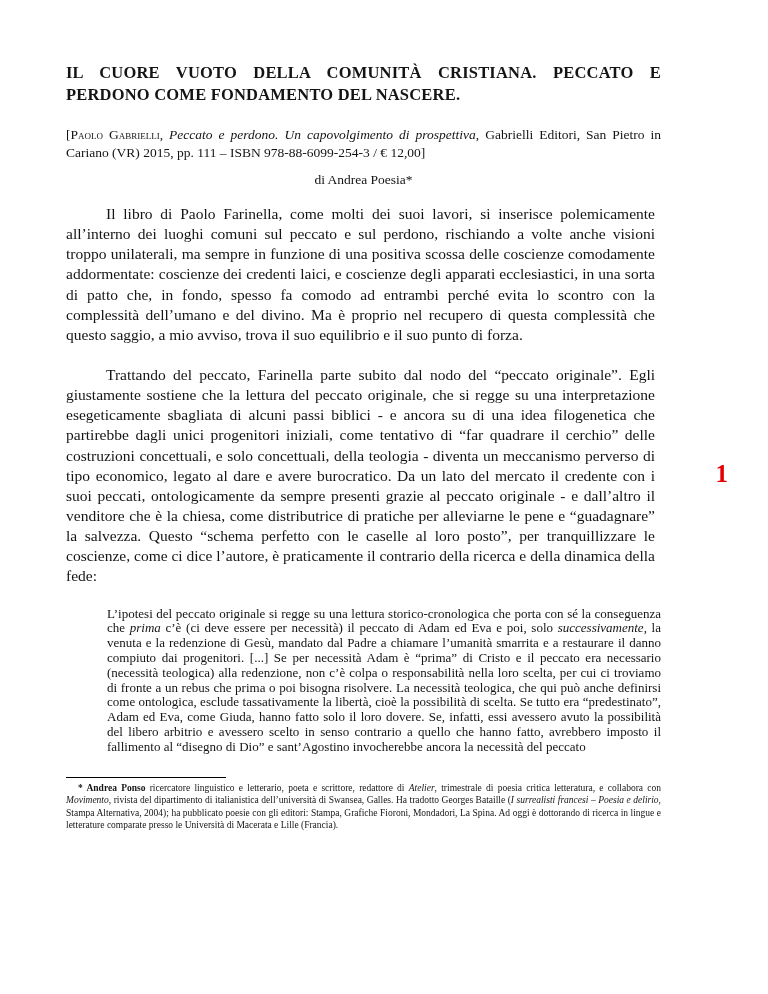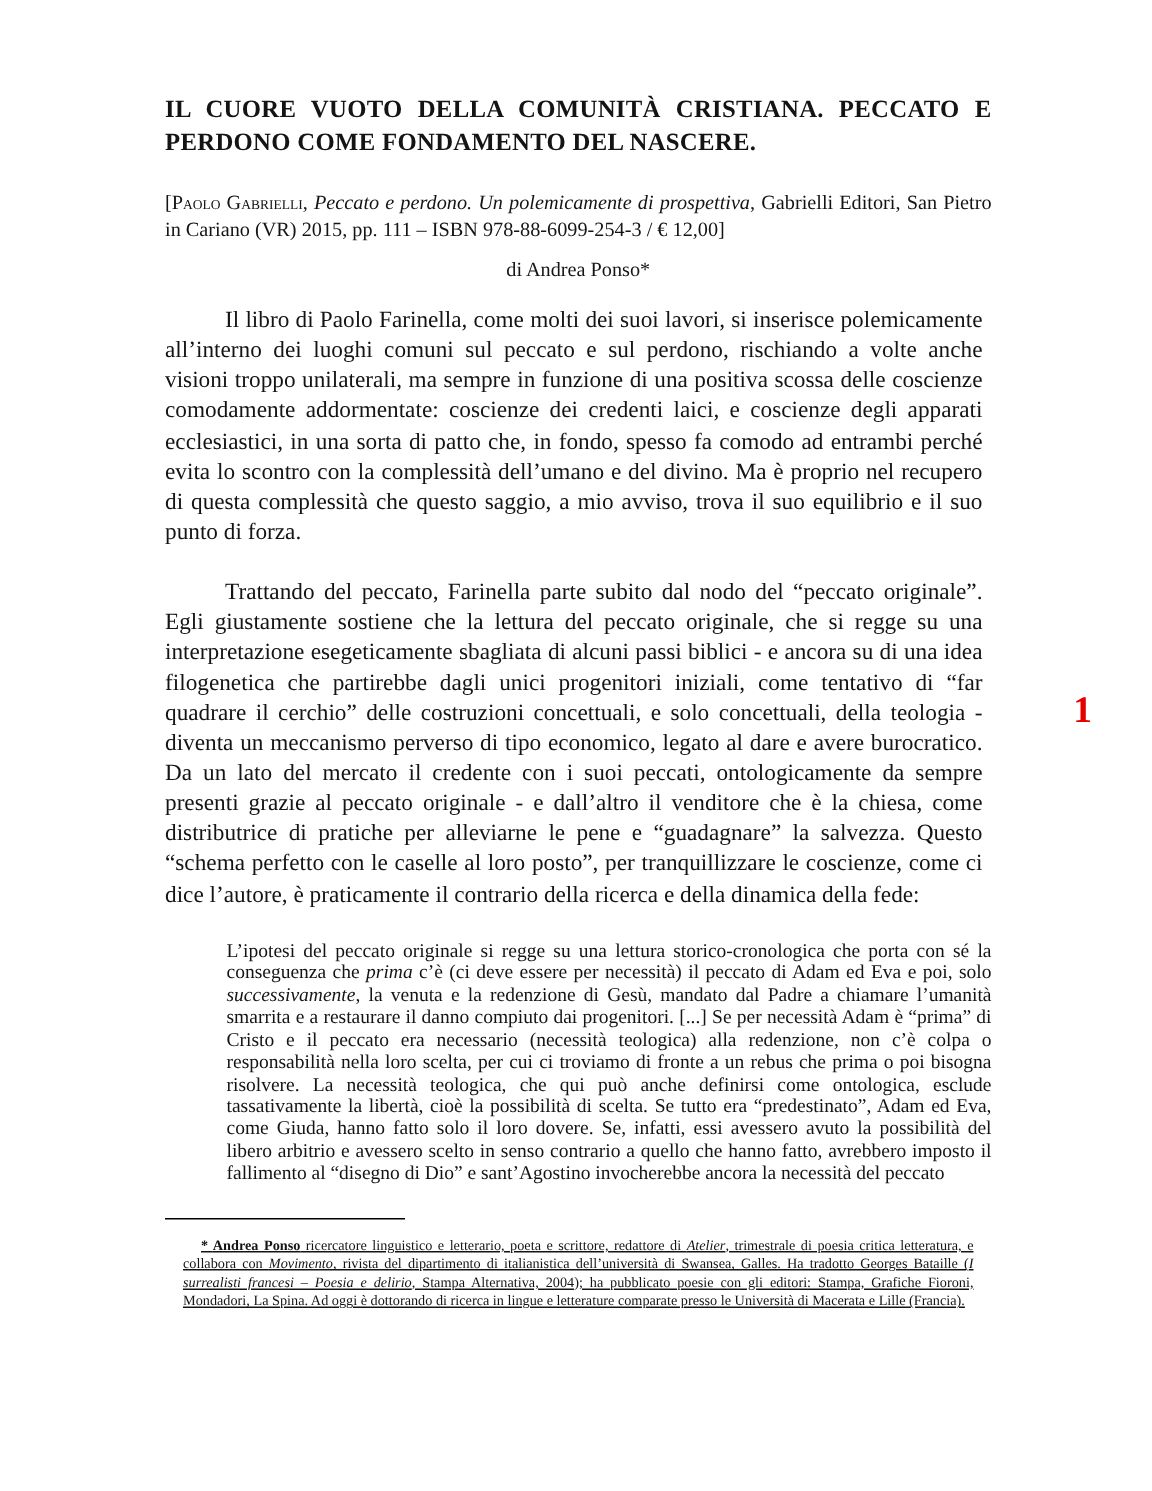--- a/index.html
+++ b/index.html
@@ -8,21 +8,21 @@
     height: 994px;
     background: #ffffff;
     position: relative;
     font-family: "Liberation Serif", serif;
     color: #141414;
     overflow: hidden;
   }
   .page {
     position: absolute;
     inset: 0;
-    padding: 62px 107px 0 110px;
+    padding: 62px 107px 0 66px;
     box-sizing: border-box;
   }
   .title {
     font-size: 16.5px;
     font-weight: bold;
     text-align: justify;
     line-height: 1.32;
     letter-spacing: 0.2px;
     margin: 0 0 20px 0;
   }
@@ -64,35 +64,34 @@
   .footnote-rule {
     border: none;
     border-top: 1px solid #000;
     width: 160px;
     margin: 0 0 4px 0;
   }
   .footnote-text {
     font-size: 9.5px;
     line-height: 1.32;
     text-align: justify;
-    margin: 12px;
+    margin: 0;
     text-indent: 12px;
-    text-decoration: underline;
   }
 </style>
 </head>
 <body>
 
 <div class="page">
 
   <h1 class="title">IL CUORE VUOTO DELLA COMUNITÀ CRISTIANA. PECCATO E PERDONO COME FONDAMENTO DEL NASCERE.</h1>
 
-  <p class="citation"><span>[</span><span class="sc">Paolo Gabrielli</span><span>, </span><span class="it">Peccato e perdono. Un polemicamente di prospettiva</span><span>, Gabrielli Editori, San Pietro in Cariano (VR) 2015, pp. 111 – ISBN 978-88-6099-254-3 / € 12,00]</span></p>
+  <p class="citation"><span>[</span><span class="sc">Paolo Gabrielli</span><span>, </span><span class="it">Peccato e perdono. Un capovolgimento di prospettiva</span><span>, Gabrielli Editori, San Pietro in Cariano (VR) 2015, pp. 111 – ISBN 978-88-6099-254-3 / € 12,00]</span></p>
 
-  <p class="byline">di Andrea Ponso*</p>
+  <p class="byline">di Andrea Poesia*</p>
 
   <p class="body-para">Il libro di Paolo Farinella, come molti dei suoi lavori, si inserisce polemicamente all’interno dei luoghi comuni sul peccato e sul perdono, rischiando a volte anche visioni troppo unilaterali, ma sempre in funzione di una positiva scossa delle coscienze comodamente addormentate: coscienze dei credenti laici, e coscienze degli apparati ecclesiastici, in una sorta di patto che, in fondo, spesso fa comodo ad entrambi perché evita lo scontro con la complessità dell’umano e del divino. Ma è proprio nel recupero di questa complessità che questo saggio, a mio avviso, trova il suo equilibrio e il suo punto di forza.</p>
 
   <p class="body-para">Trattando del peccato, Farinella parte subito dal nodo del “peccato originale”. Egli giustamente sostiene che la lettura del peccato originale, che si regge su una interpretazione esegeticamente sbagliata di alcuni passi biblici  - e ancora su di una idea filogenetica che partirebbe dagli unici progenitori iniziali, come tentativo di “far quadrare il cerchio” delle costruzioni concettuali, e solo concettuali, della teologia -  diventa un meccanismo perverso di tipo economico, legato al dare e avere burocratico. Da un lato del mercato il credente con i suoi peccati, ontologicamente da sempre presenti grazie al peccato originale  -  e dall’altro il venditore che è la chiesa, come distributrice di pratiche per alleviarne le pene e “guadagnare” la salvezza. Questo “schema perfetto con le caselle al loro posto”, per tranquillizzare le coscienze, come ci dice l’autore, è praticamente il contrario della ricerca e della dinamica della fede:</p>
 
   <div class="quote"><span>L’ipotesi del peccato originale si regge su una lettura storico-cronologica che porta con sé la conseguenza che </span><span style="font-style: italic;">prima</span><span> c’è (ci deve essere per necessità) il peccato di Adam ed Eva e poi, solo </span><span style="font-style: italic;">successivamente</span><span>, la venuta e la redenzione di Gesù, mandato dal Padre a chiamare l’umanità smarrita e a restaurare il danno compiuto dai progenitori. [...] Se per necessità Adam è “prima” di Cristo e il peccato era necessario (necessità teologica) alla redenzione, non c’è colpa o responsabilità nella loro scelta, per cui ci troviamo di fronte a un rebus che prima o poi bisogna risolvere. La necessità teologica, che qui può anche definirsi come ontologica, esclude tassativamente la libertà, cioè la possibilità di scelta. Se tutto era “predestinato”, Adam ed Eva, come Giuda, hanno fatto solo il loro dovere. Se, infatti, essi avessero avuto la possibilità del libero arbitrio e avessero scelto in senso contrario a quello che hanno fatto, avrebbero imposto il fallimento al “disegno di Dio” e sant’Agostino invocherebbe ancora la necessità del peccato</span></div>
 
   <div class="footnote">
     <hr class="footnote-rule">
     <p class="footnote-text"><span style="font-weight: bold;">* </span><span style="font-weight: bold;">Andrea Ponso</span><span> ricercatore linguistico e letterario, poeta e scrittore, redattore di </span><span style="font-style: italic;">Atelier</span><span>,  trimestrale di poesia critica letteratura, e collabora con </span><span style="font-style: italic;">Movimento</span><span>, rivista del dipartimento di italianistica dell’università di Swansea, Galles. Ha tradotto Georges Bataille (</span><span style="font-style: italic;">I surrealisti francesi – Poesia e delirio</span><span>, Stampa Alternativa, 2004); ha pubblicato poesie con gli editori: Stampa, Grafiche Fioroni, Mondadori, La Spina. Ad oggi è dottorando di ricerca in lingue e letterature comparate presso le Università di Macerata e Lille (Francia).</span></p>

